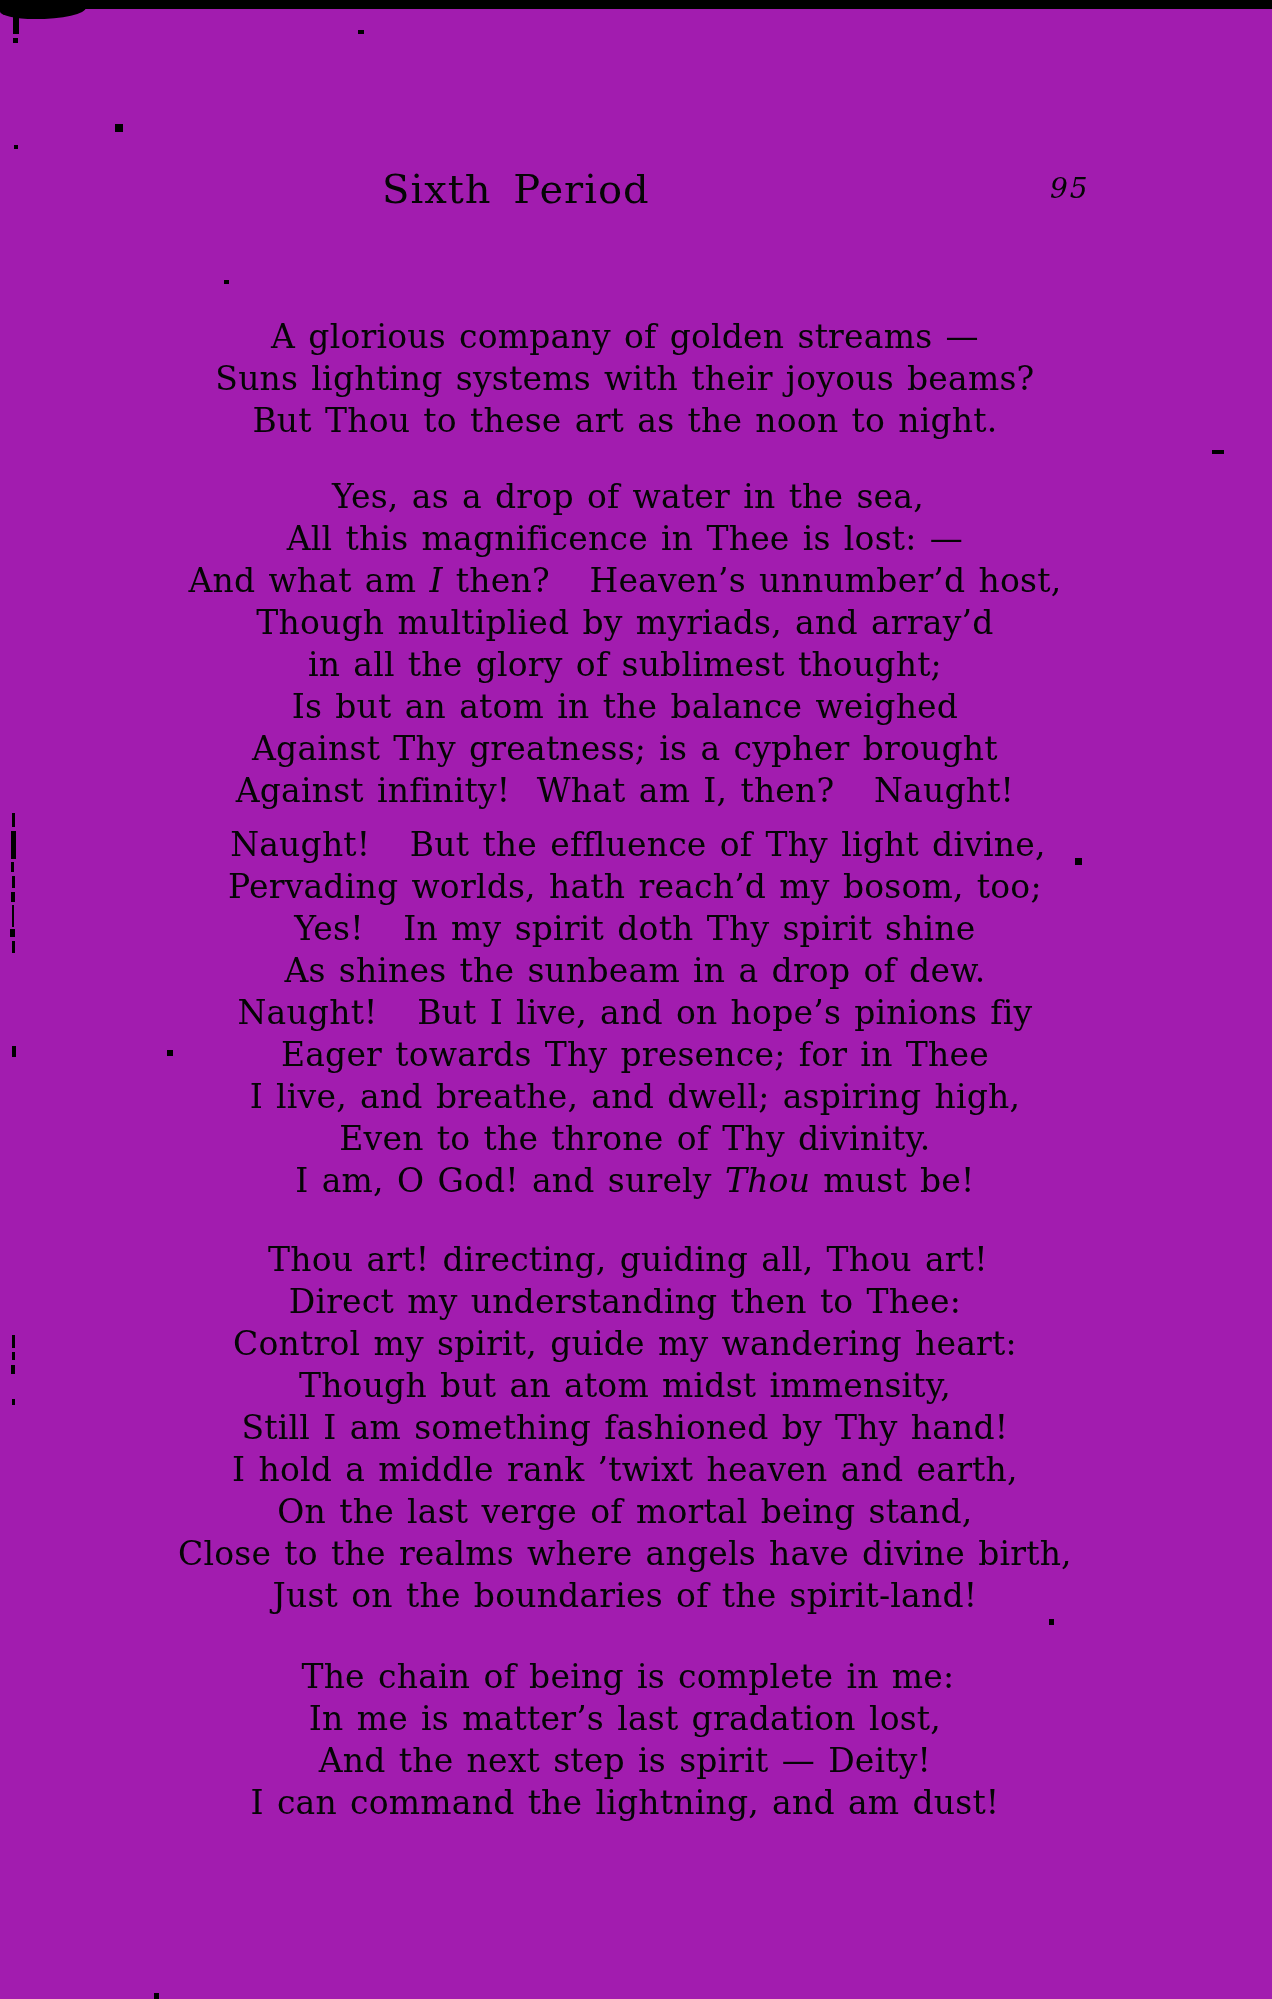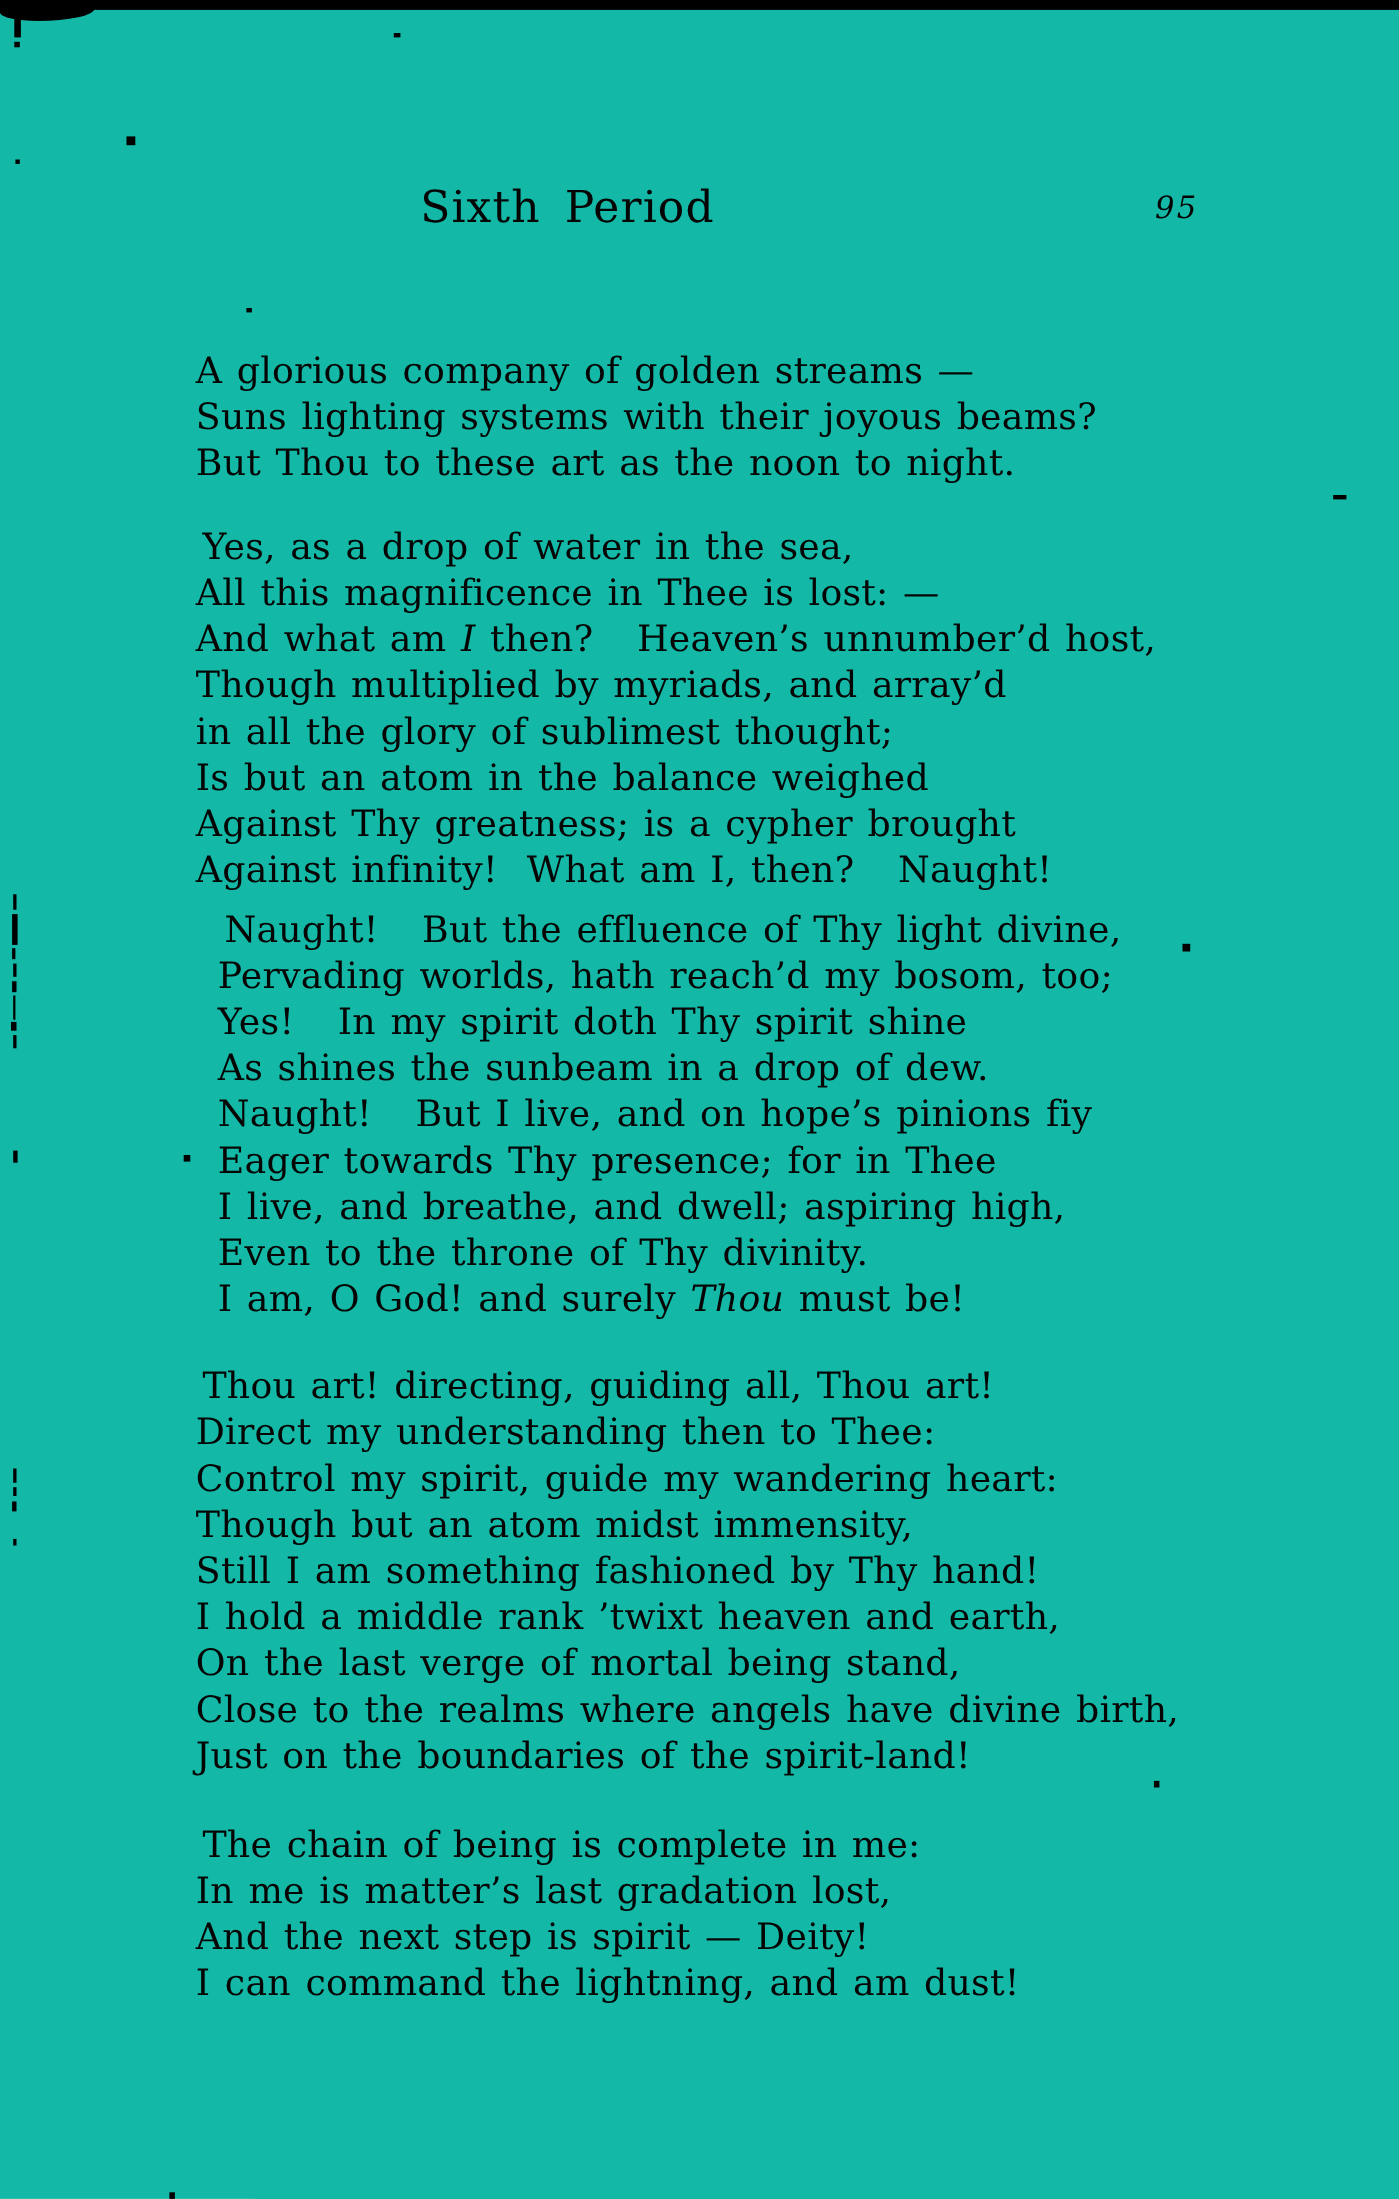--- a/index.html
+++ b/index.html
@@ -4,21 +4,21 @@
 <style>
   html, body {
     margin: 0;
     padding: 0;
     background: #ffffff;
   }
   #page {
     position: relative;
     width: 1272px;
     height: 1999px;
-    background: #14b8a6;
+    background: #a21caf;
     overflow: hidden;
     font-family: "DejaVu Serif", serif;
     color: #050505;
   }
   .title {
     position: absolute;
     left: 382px;
     top: 166px;
     font-size: 40px;
     letter-spacing: 1px;
@@ -32,21 +32,21 @@
     font-size: 28px;
     font-style: italic;
     letter-spacing: 2px;
   }
   .poem {
     position: absolute;
     left: 178px;
     top: 316px;
     font-size: 33px;
   }
-  .stanza { margin: 0; }
+  .stanza { margin: 0; text-align: center; }
   .stanza:nth-of-type(1) { margin-bottom: 34px; }
   .stanza:nth-of-type(2) { margin-bottom: 12px; }
   .stanza:nth-of-type(3) { margin-bottom: 37px; margin-left: 20px; }
   .stanza:nth-of-type(4) { margin-bottom: 39px; }
   .stanza:not(:first-of-type) .line:first-child { padding-left: 6px; }
   .line {
     white-space: pre;
     height: 42px;
     line-height: 42px;
     letter-spacing: 0.2px;

